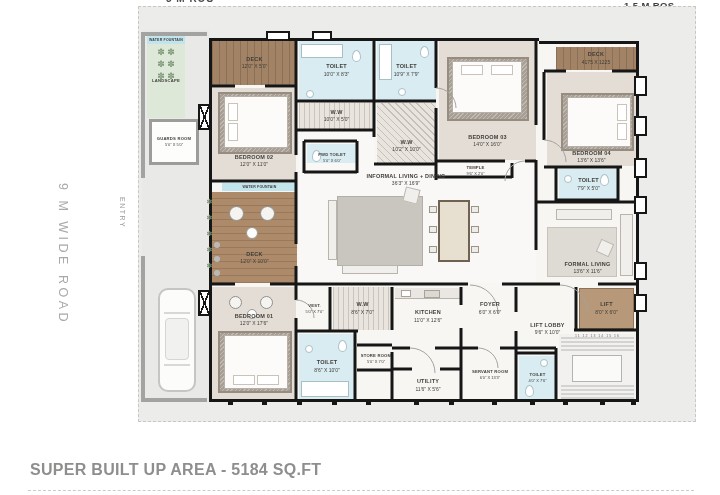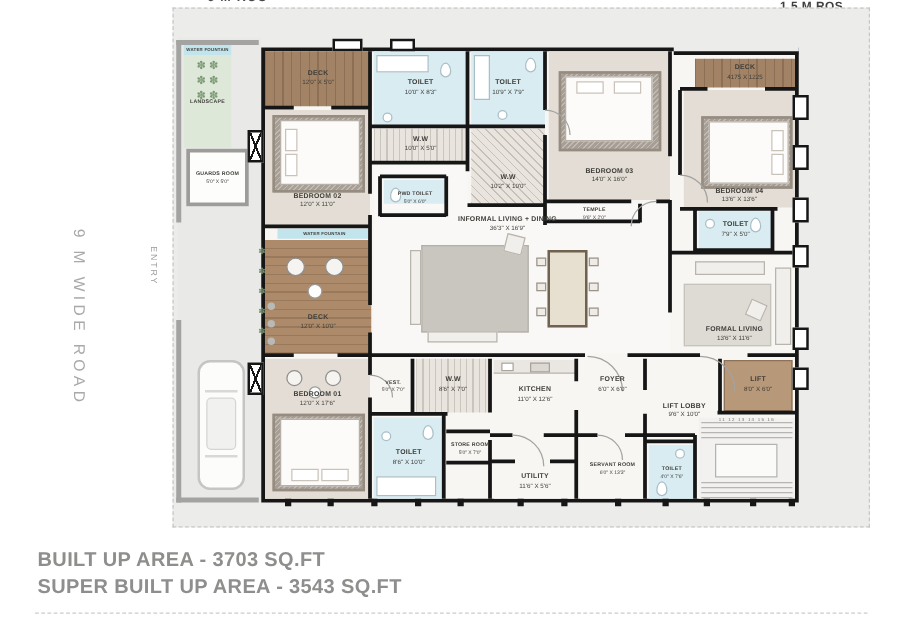--- a/index.html
+++ b/index.html
@@ -458,16 +458,15 @@
   <div class="stub st4"></div>
   <div class="stub st5"></div>
   <div class="stub st6"></div>
   <div class="stub st7"></div>
   <div class="stub st8"></div>
   <div class="stub st9"></div>
   <div class="stub st10"></div>
   <div class="stub st11"></div>
   <div class="stub st12"></div>
 
-  <div class="f1">BUILT UP AREA - 3703 SQ.FT</div>
-  <div class="f2">SUPER BUILT UP AREA - 3543 SQ.FT</div>
+  <div class="f2">SUPER BUILT UP AREA - 5184 SQ.FT</div>
   <div class="dashline"></div>
 </div>
 
 </body></html>

